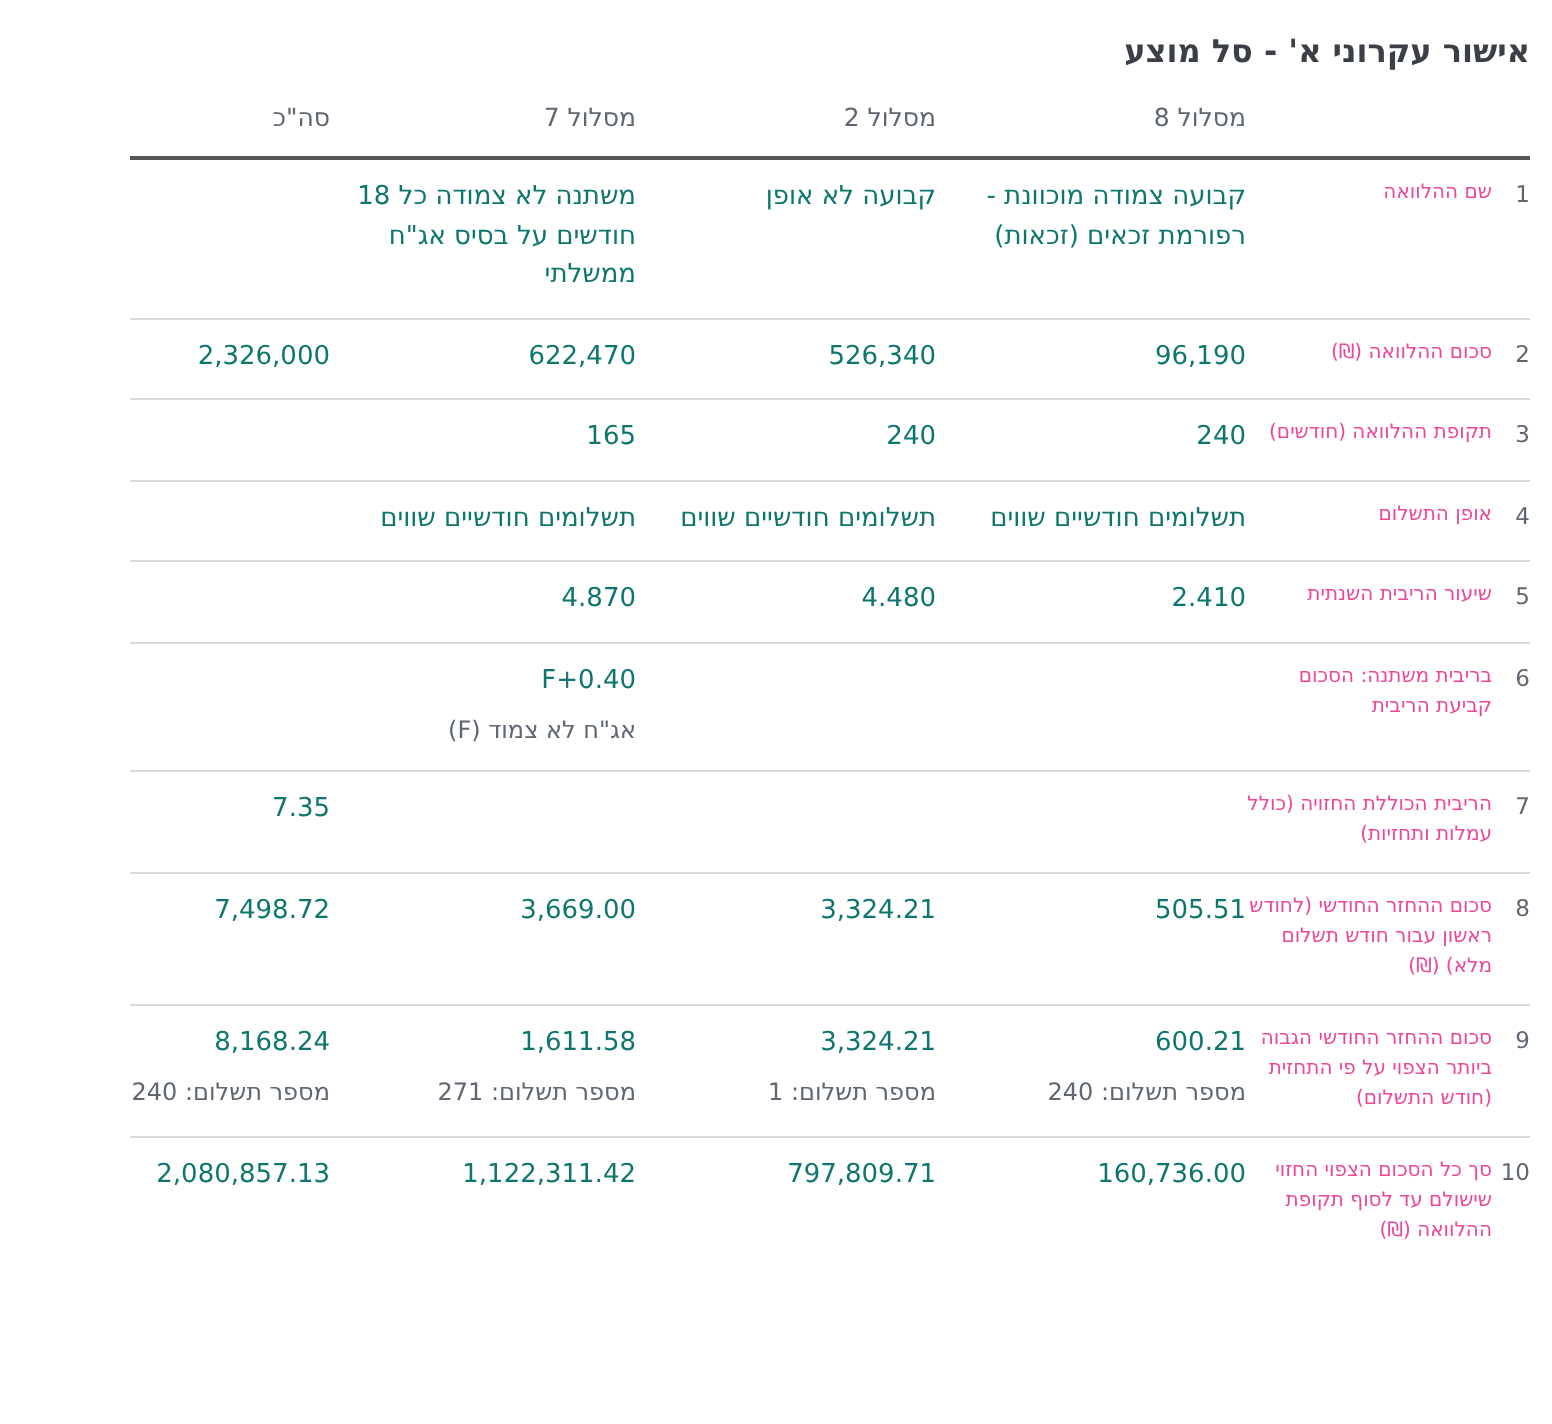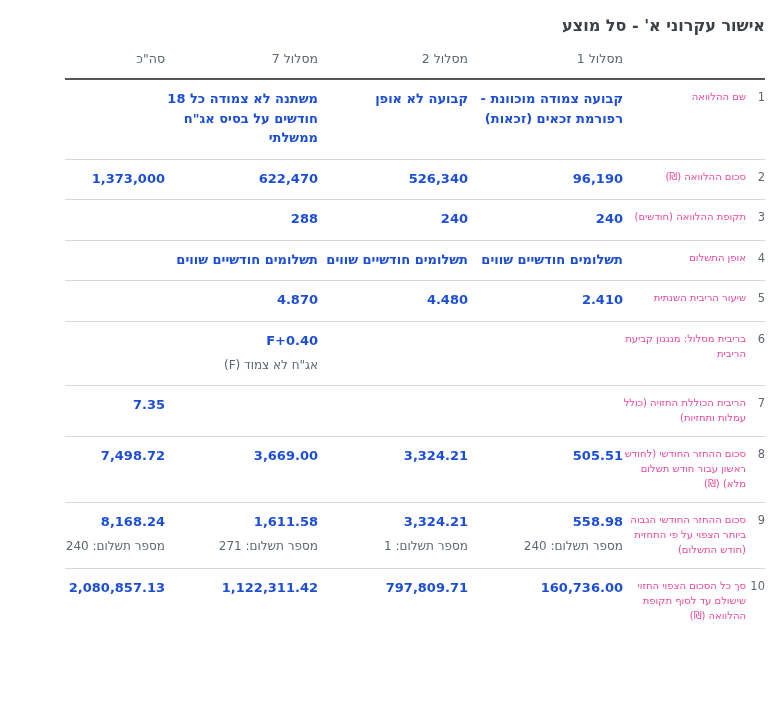--- a/index.html
+++ b/index.html
@@ -57,23 +57,23 @@
     flex:0 0 auto;
   }
   .row-label{
     color:#ec4899;
     font-size:10px;
     font-weight:normal;
     line-height:1.5;
     flex:1 1 auto;
   }
   .cell-main{
-    color:#1d4ed8;
+    color:#0f766e;
     font-size:13px;
-    font-weight:bold;
+    font-weight:normal;
     line-height:1.5;
   }
   .cell-sub{
     color:#5e6772;
     font-size:12px;
     line-height:1.4;
     margin-top:7px;
   }
   .cell-sub:empty{display:none;margin:0;}
   .cell-main:empty{display:none;}
@@ -89,21 +89,21 @@
     <colgroup>
       <col class="c-label">
         <col class="c-t1">
         <col class="c-t2">
         <col class="c-t3">
         <col class="c-total">
     </colgroup>
     <thead>
       <tr>
         <th></th>
-        <th>מסלול 1</th>
+        <th>מסלול 8</th>
         <th>מסלול 2</th>
         <th>מסלול 7</th>
         <th>סה"כ</th>
       </tr>
     </thead>
     <tbody>
   <tr>
     <th>
       <div class="label-wrap">
         <span class="row-num">1</span>
@@ -141,42 +141,42 @@
     </td>
     <td>
       <div class="cell-main">526,340</div>
 
     </td>
     <td>
       <div class="cell-main">622,470</div>
 
     </td>
     <td>
-      <div class="cell-main">1,373,000</div>
+      <div class="cell-main">2,326,000</div>
 
     </td>
   </tr>
 
   <tr>
     <th>
       <div class="label-wrap">
         <span class="row-num">3</span>
         <span class="row-label">תקופת ההלוואה (חודשים)</span>
       </div>
     </th>
     <td>
       <div class="cell-main">240</div>
 
     </td>
     <td>
       <div class="cell-main">240</div>
 
     </td>
     <td>
-      <div class="cell-main">288</div>
+      <div class="cell-main">165</div>
 
     </td>
     <td>
       
       
     </td>
   </tr>
 
   <tr>
     <th>
@@ -225,21 +225,21 @@
     <td>
       
       
     </td>
   </tr>
 
   <tr>
     <th>
       <div class="label-wrap">
         <span class="row-num">6</span>
-        <span class="row-label">בריבית מסלול: מנגנון קביעת הריבית</span>
+        <span class="row-label">בריבית משתנה: הסכום קביעת הריבית</span>
       </div>
     </th>
     <td>
       
       
     </td>
     <td>
       
       
     </td>
@@ -304,21 +304,21 @@
   </tr>
 
   <tr>
     <th>
       <div class="label-wrap">
         <span class="row-num">9</span>
         <span class="row-label">סכום ההחזר החודשי הגבוה ביותר הצפוי על פי התחזית (חודש התשלום)</span>
       </div>
     </th>
     <td>
-      <div class="cell-main">558.98</div>
+      <div class="cell-main">600.21</div>
       <div class="cell-sub">מספר תשלום: 240</div>
     </td>
     <td>
       <div class="cell-main">3,324.21</div>
       <div class="cell-sub">מספר תשלום: 1</div>
     </td>
     <td>
       <div class="cell-main">1,611.58</div>
       <div class="cell-sub">מספר תשלום: 271</div>
     </td>

